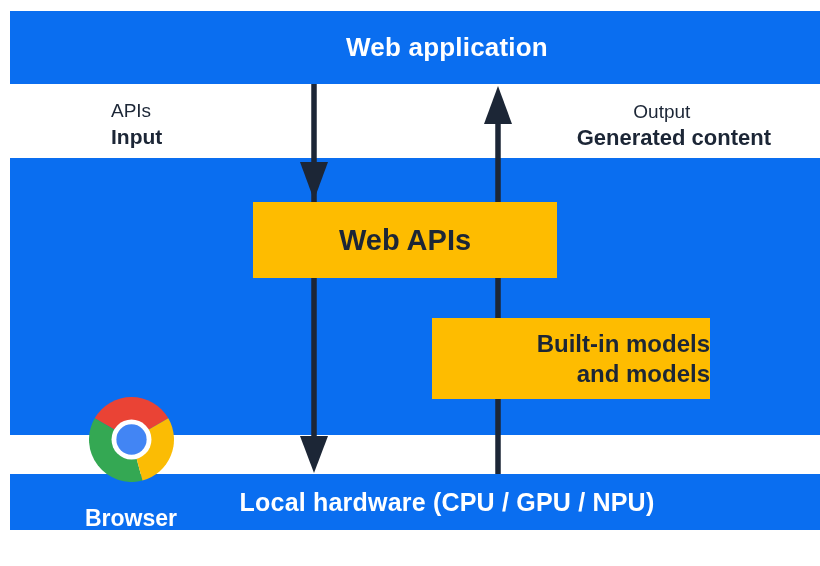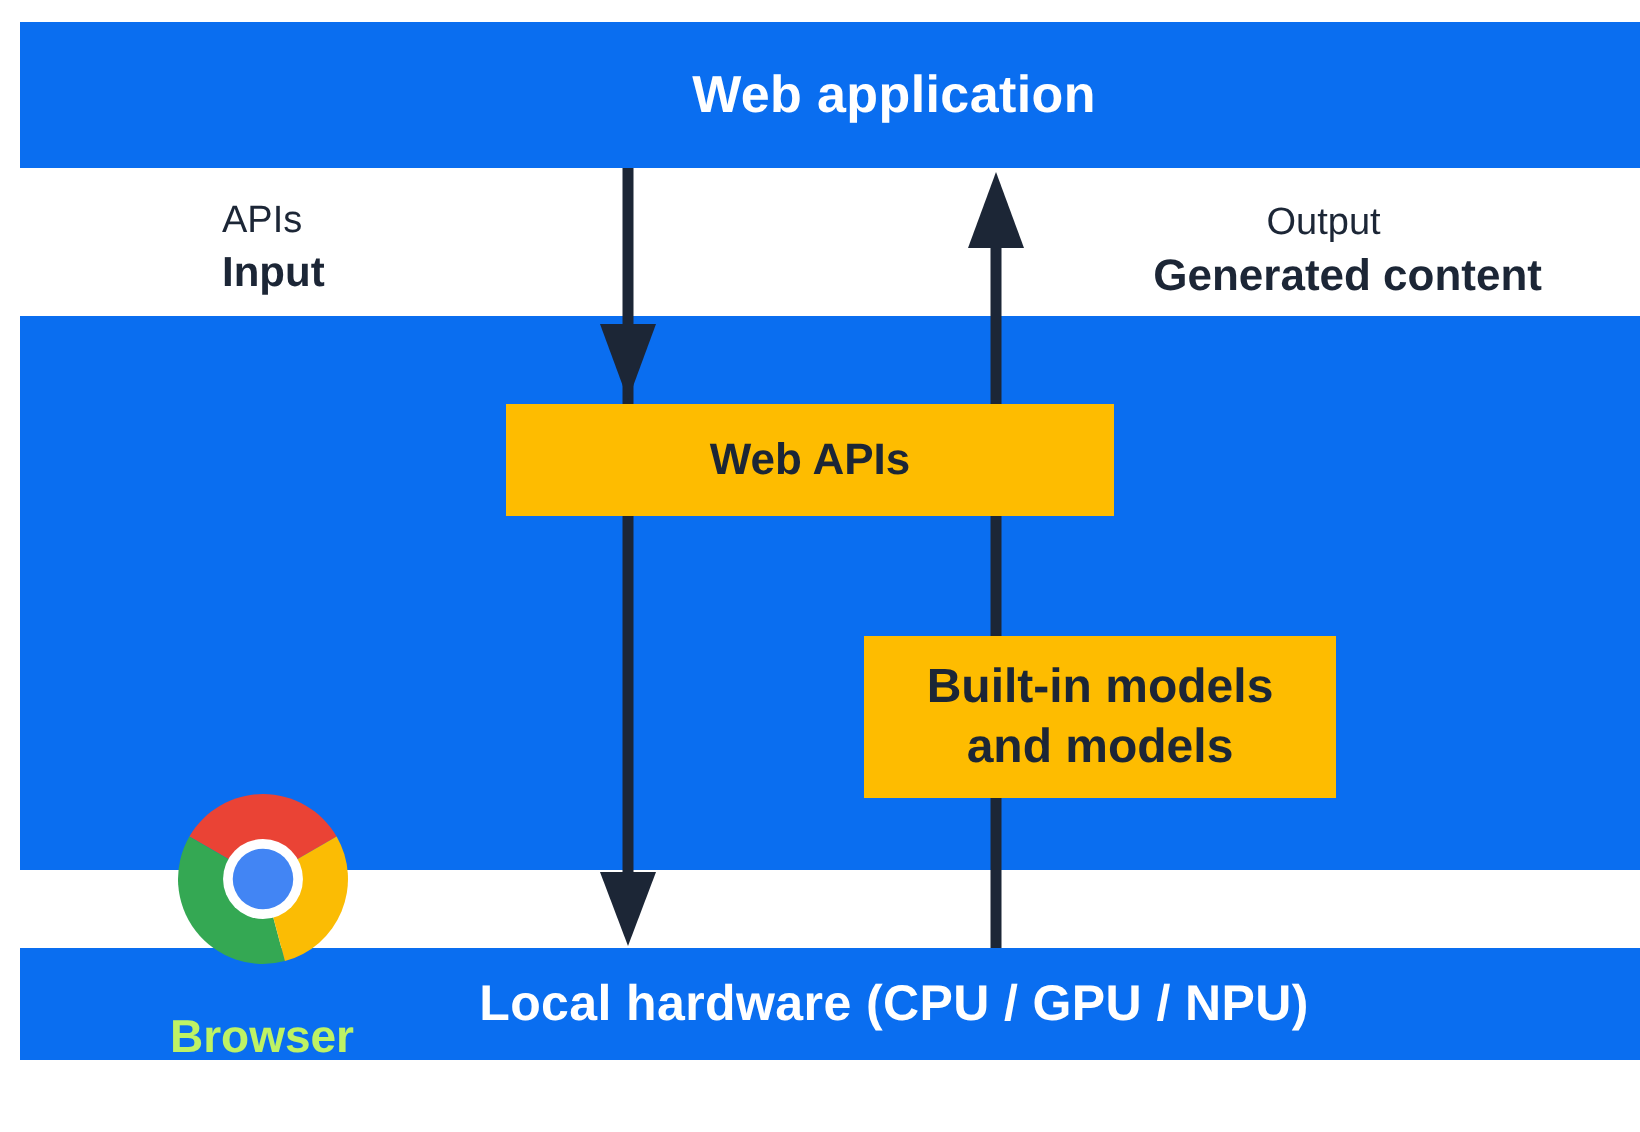--- a/index.html
+++ b/index.html
@@ -61,44 +61,45 @@
     font-weight: bold;
     display: flex;
     flex-direction: column;
     align-items: center;
     justify-content: center;
     text-align: center;
     z-index: 3;
   }
   .box-webapis {
     left: 253px; top: 202px;
-    width: 304px; height: 56px;
-    font-size: 22px;
+    width: 304px; height: 76px;
+    font-size: 29px;
   }
   .box-builtin {
     left: 432px; top: 318px;
-    width: 236px; height: 81px;
+    width: 278px; height: 81px;
     font-size: 24px;
     line-height: 30px;
+    align-items: flex-end;
   }
 
   
   .browser-cluster {
     position: absolute;
     left: 60px; top: 239px;
     width: 122px;
     display: flex;
     flex-direction: column;
     align-items: center;
     z-index: 1;
   }
   .chrome-logo { width: 85px; height: 85px; display: block; }
   .browser-label {
     margin-top: 23px;
-    color: #bef264;
+    color: #ffffff;
     font-size: 23px;
     font-weight: bold;
   }
 </style>
 </head>
 <body>
 
 <div class="canvas">
 
   <div class="bar bar-top">

